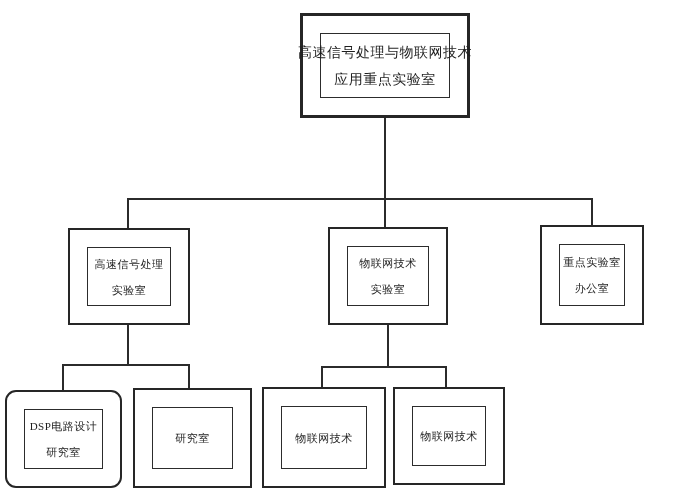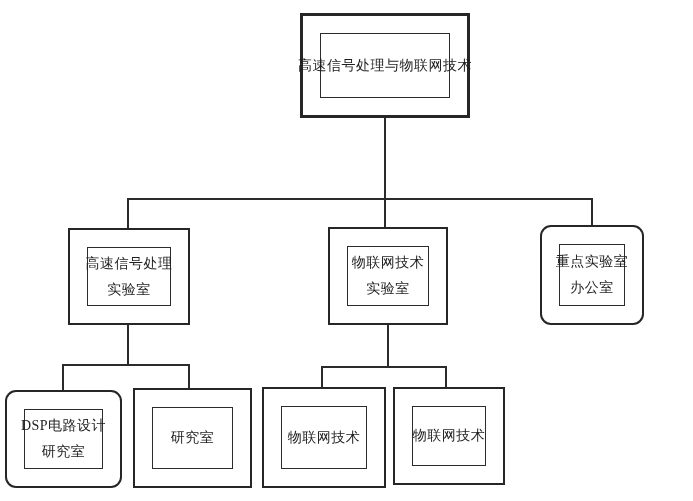--- a/index.html
+++ b/index.html
@@ -29,31 +29,31 @@
     height: 100%;
     border: 1px solid #2c2c2c;
     display: flex;
     flex-direction: column;
     justify-content: center;
     align-items: center;
     text-align: center;
   }
   .node .line {
     color: #1e1e1e;
-    font-size: 14px;
+    font-size: 11px;
     line-height: 26px;
     white-space: nowrap;
     letter-spacing: 0.5px;
   }
   
   #node-root     { left: 300px; top: 13px;  width: 170px; height: 105px; border-width: 3px; }
   #node-root .line { font-size: 14px; line-height: 27px; }
   #node-hs-lab   { left: 68px;  top: 228px; width: 122px; height: 97px;  }
   #node-iot-lab  { left: 328px; top: 227px; width: 120px; height: 98px;  }
-  #node-office   { left: 540px; top: 225px; width: 104px; height: 100px; border-radius: 11px; }
+  #node-office   { left: 540px; top: 225px; width: 104px; height: 100px; }
   #node-dsp-design { left: 5px;   top: 390px; width: 117px; height: 98px; border-radius: 11px;  }
   #node-dsp-verify { left: 133px; top: 388px; width: 119px; height: 100px; }
   #node-iot-hw     { left: 262px; top: 387px; width: 124px; height: 101px; }
   #node-iot-sw     { left: 393px; top: 387px; width: 112px; height: 98px;  }
   
   .vline, .hline {
     position: absolute;
     background: #2b2b2b;
   }
   .vline { width: 2px; }
@@ -85,20 +85,21 @@
   <div class="vline" id="c-drop-dsp-design"></div>
   <div class="vline" id="c-drop-dsp-verify"></div>
   <div class="vline" id="c-iot-down"></div>
   <div class="hline" id="c-iot-sub-h"></div>
   <div class="vline" id="c-drop-iot-hw"></div>
   <div class="vline" id="c-drop-iot-sw"></div>
 
   <div class="node" id="node-root">
     <div class="inner">
       <span class="line">高速信号处理与物联网技术</span>
+      <span class="line">应用重点实验室</span>
     </div>
   </div>
 
   <div class="node" id="node-hs-lab">
     <div class="inner">
       <span class="line">高速信号处理</span>
       <span class="line">实验室</span>
     </div>
   </div>
 

